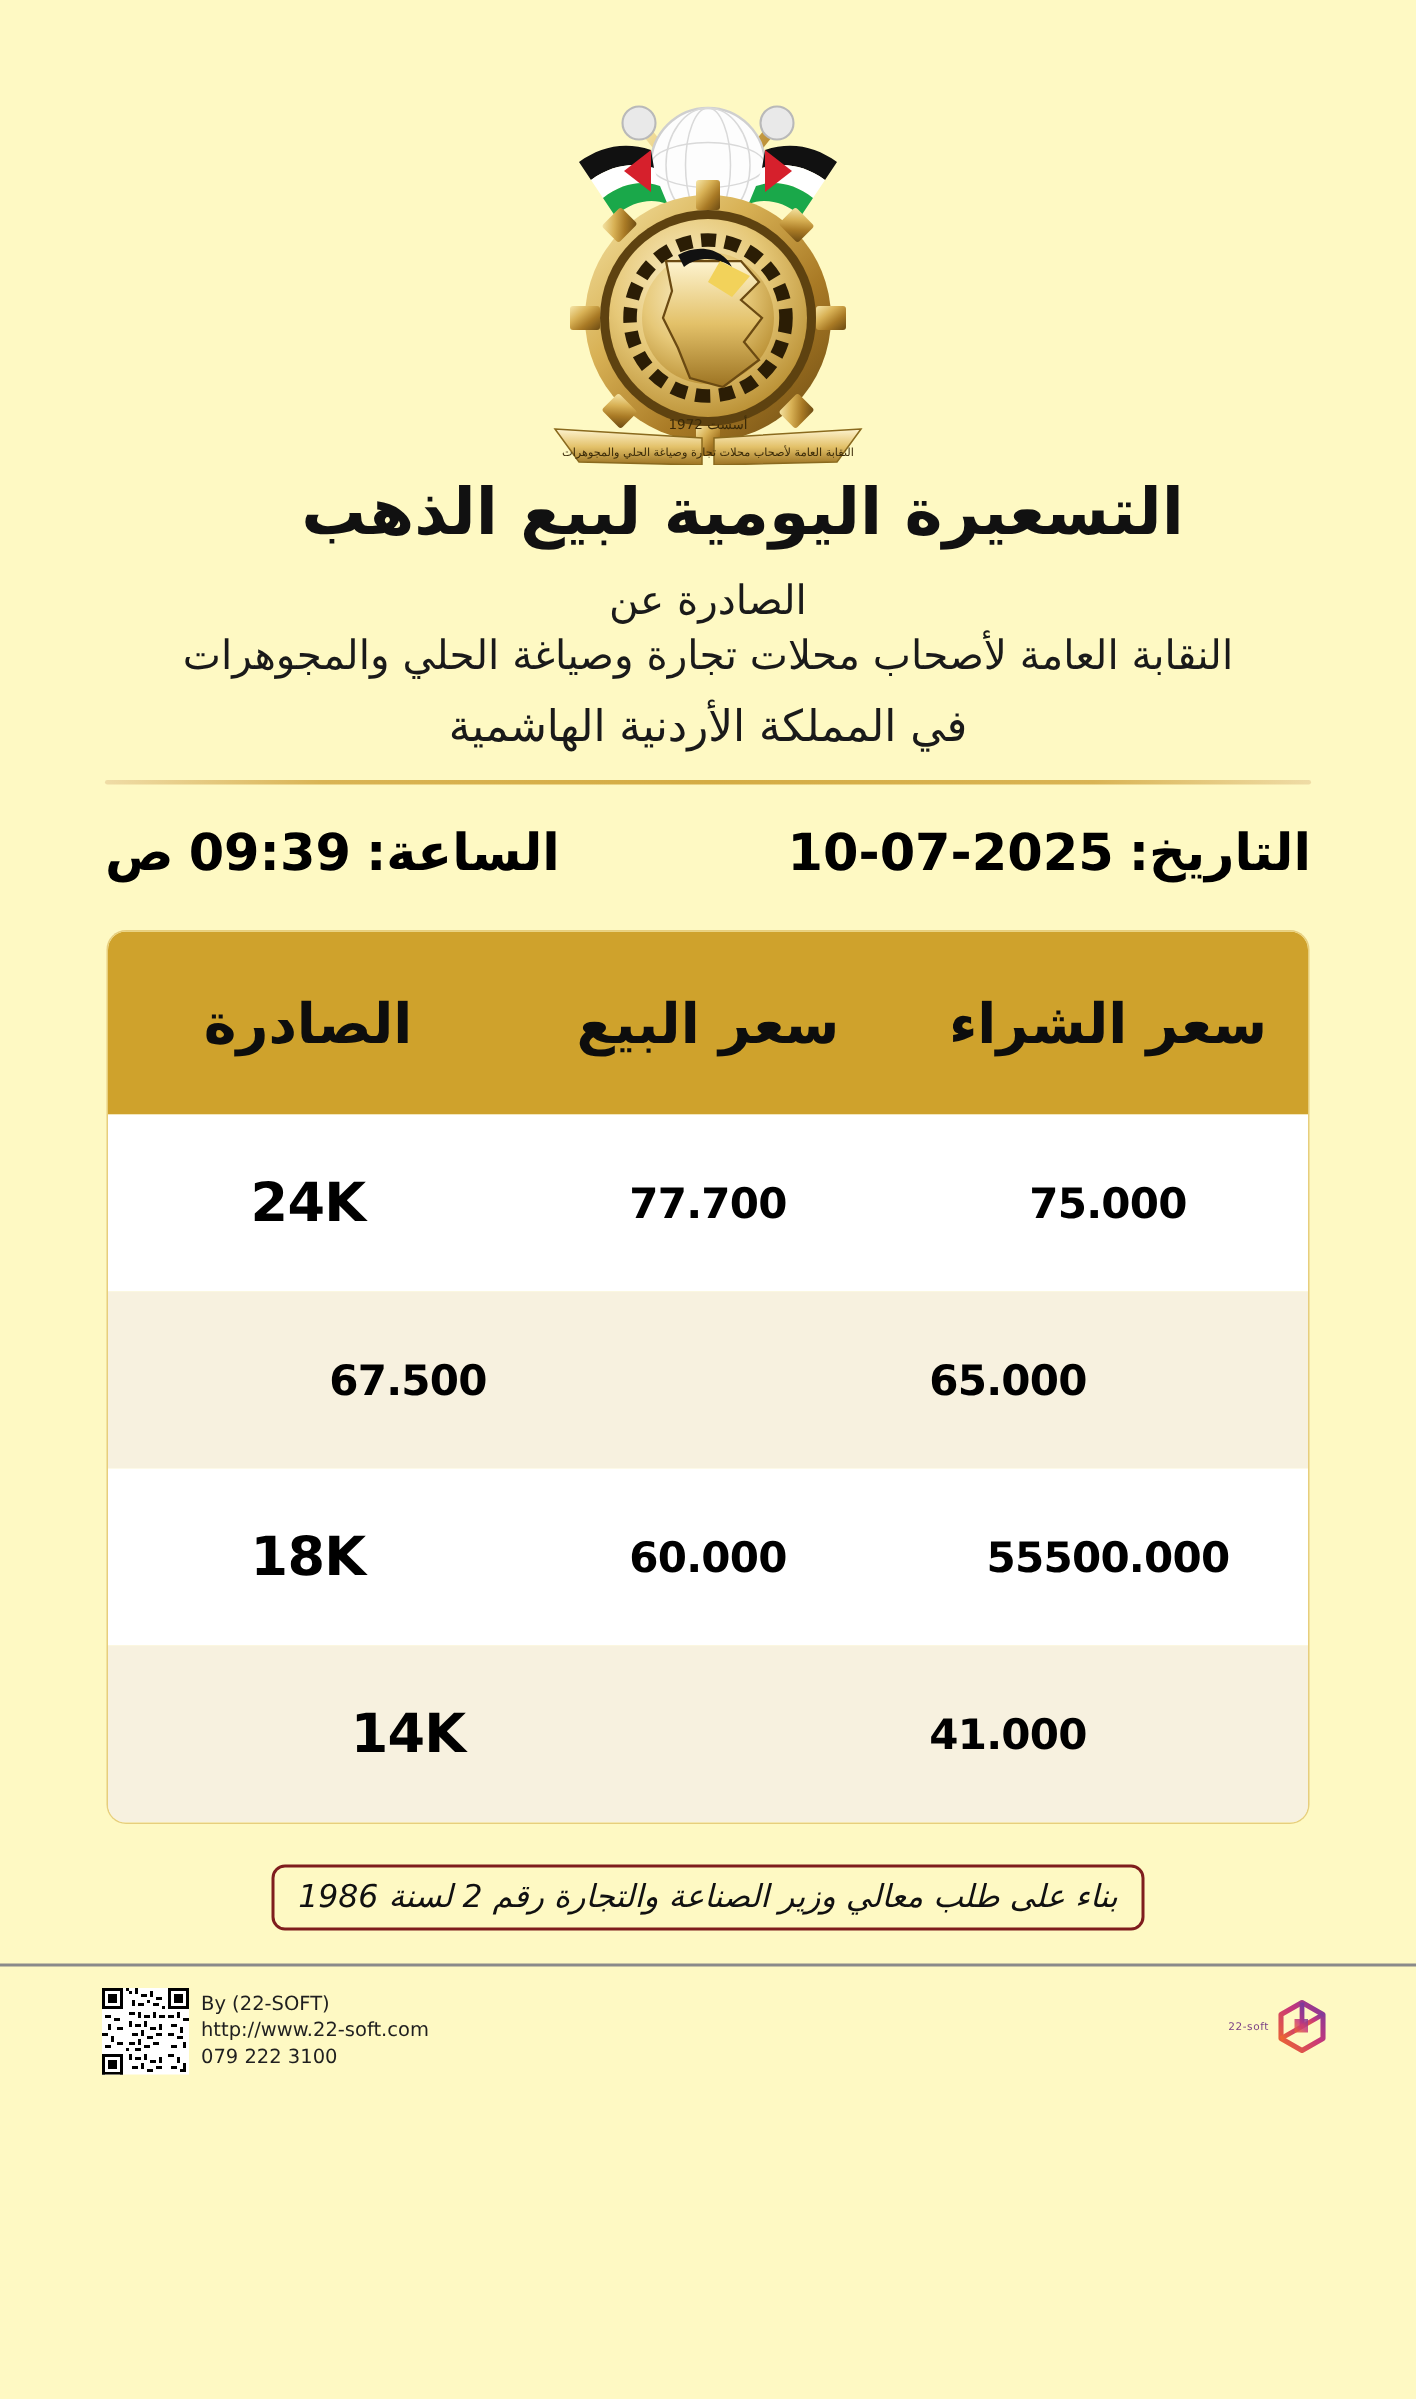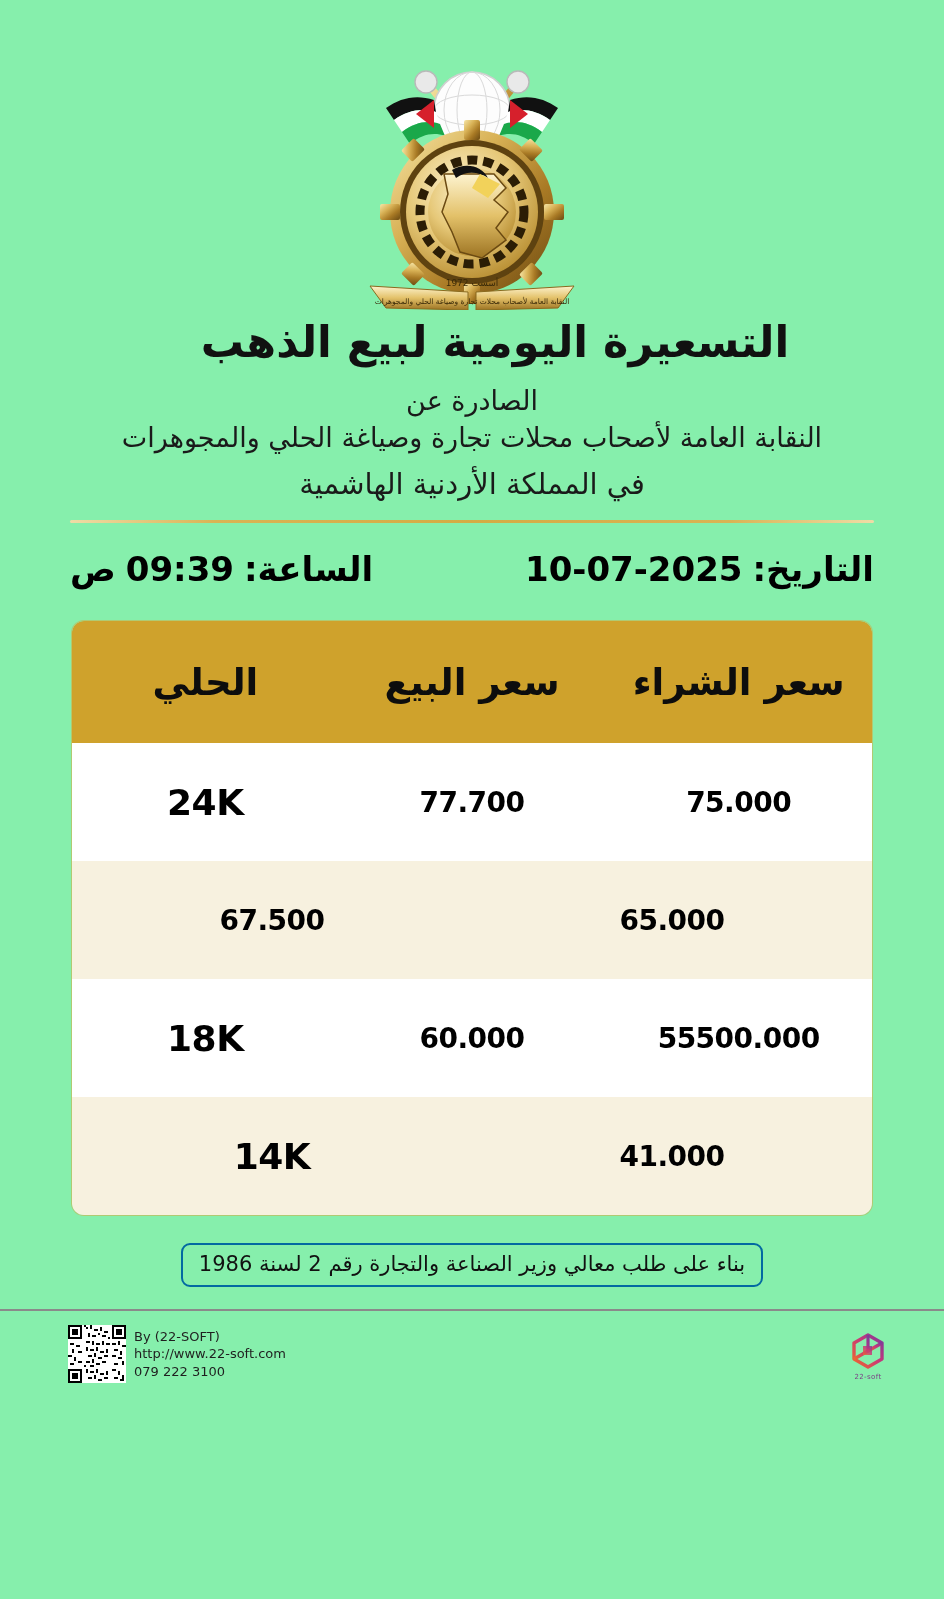--- a/index.html
+++ b/index.html
@@ -9,21 +9,21 @@
     width: 944px;
     height: 1599px;
     background: #ffffff;
     font-family: "DejaVu Sans", "Liberation Sans", sans-serif;
   }
 
   .page {
     position: relative;
     width: 944px;
     height: 1599px;
-    background: #86efac;
+    background: #fef9c3;
     overflow: hidden;
   }
 
   
   .emblem-wrap {
     width: 100%;
     display: flex;
     justify-content: center;
     padding-top: 62px;
   }
@@ -115,26 +115,27 @@
   .row .cell.num { direction: ltr; unicode-bidi: embed; }
   .row .cell.karat { font-size: 36px; }
 
   
   .note-wrap {
     display: flex;
     justify-content: center;
     margin-top: 28px;
   }
   .note {
-    border: 2px solid #0369a1;
+    border: 2px solid #7f1d1d;
     border-radius: 9px;
     padding: 7px 16px 9px 16px;
     font-size: 21px;
     color: #111111;
     white-space: nowrap;
+    font-style: italic;
   }
 
   
   .footer-rule {
     width: 944px;
     height: 2px;
     background: #8a8a8a;
     margin-top: 22px;
   }
   .footer {
@@ -155,21 +156,21 @@
   .brand-text {
     direction: ltr;
     text-align: left;
     font-size: 13px;
     line-height: 1.32;
     color: #1f1f1f;
     padding-top: 3px;
   }
   .logo22 {
     display: flex;
-    flex-direction: column;
+    flex-direction: row;
     align-items: center;
     gap: 2px;
     padding-top: 6px;
     justify-content: center;
   }
   .logo22 svg { width: 40px; height: 40px; display: block; }
   .logo22 .logo-caption {
     font-size: 7px;
     color: #7a3f86;
     letter-spacing: 0.4px;
@@ -280,21 +281,21 @@
       <span>الساعة:</span>
       <span class="dt-num">09:39</span>
       <span>ص</span>
     </div>
   </div>
 
   <div class="table">
     <div class="thead">
       <div class="cell">سعر الشراء</div>
       <div class="cell">سعر البيع</div>
-      <div class="cell">الحلي</div>
+      <div class="cell">الصادرة</div>
     </div>
 
     <div class="row odd">
       <div class="cell num">75.000</div>
       <div class="cell num">77.700</div>
       <div class="cell karat">24K</div>
     </div>
 
     <div class="row even">
       <div class="cell num">65.000</div>

